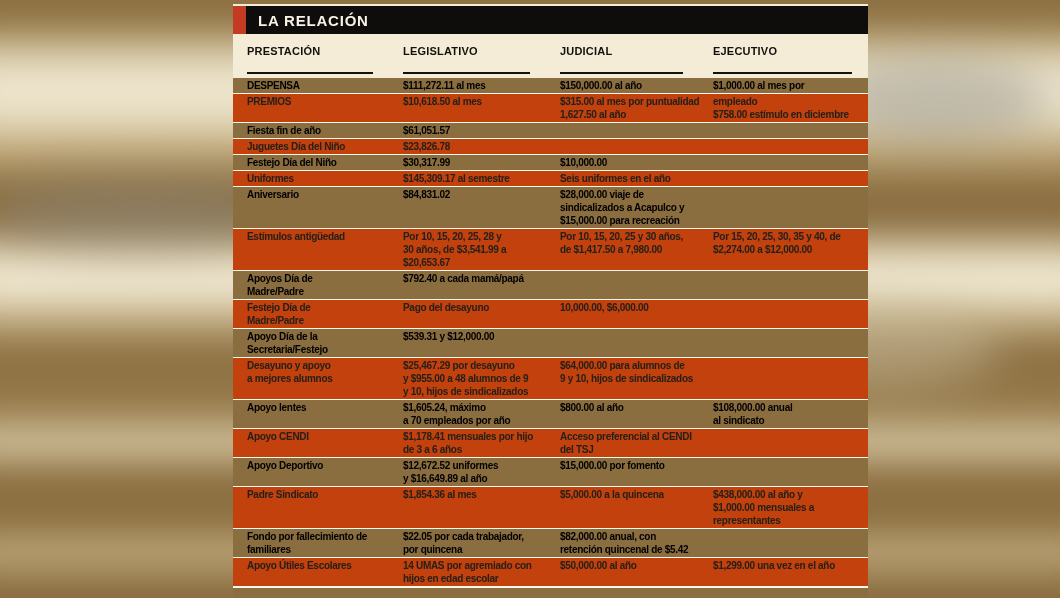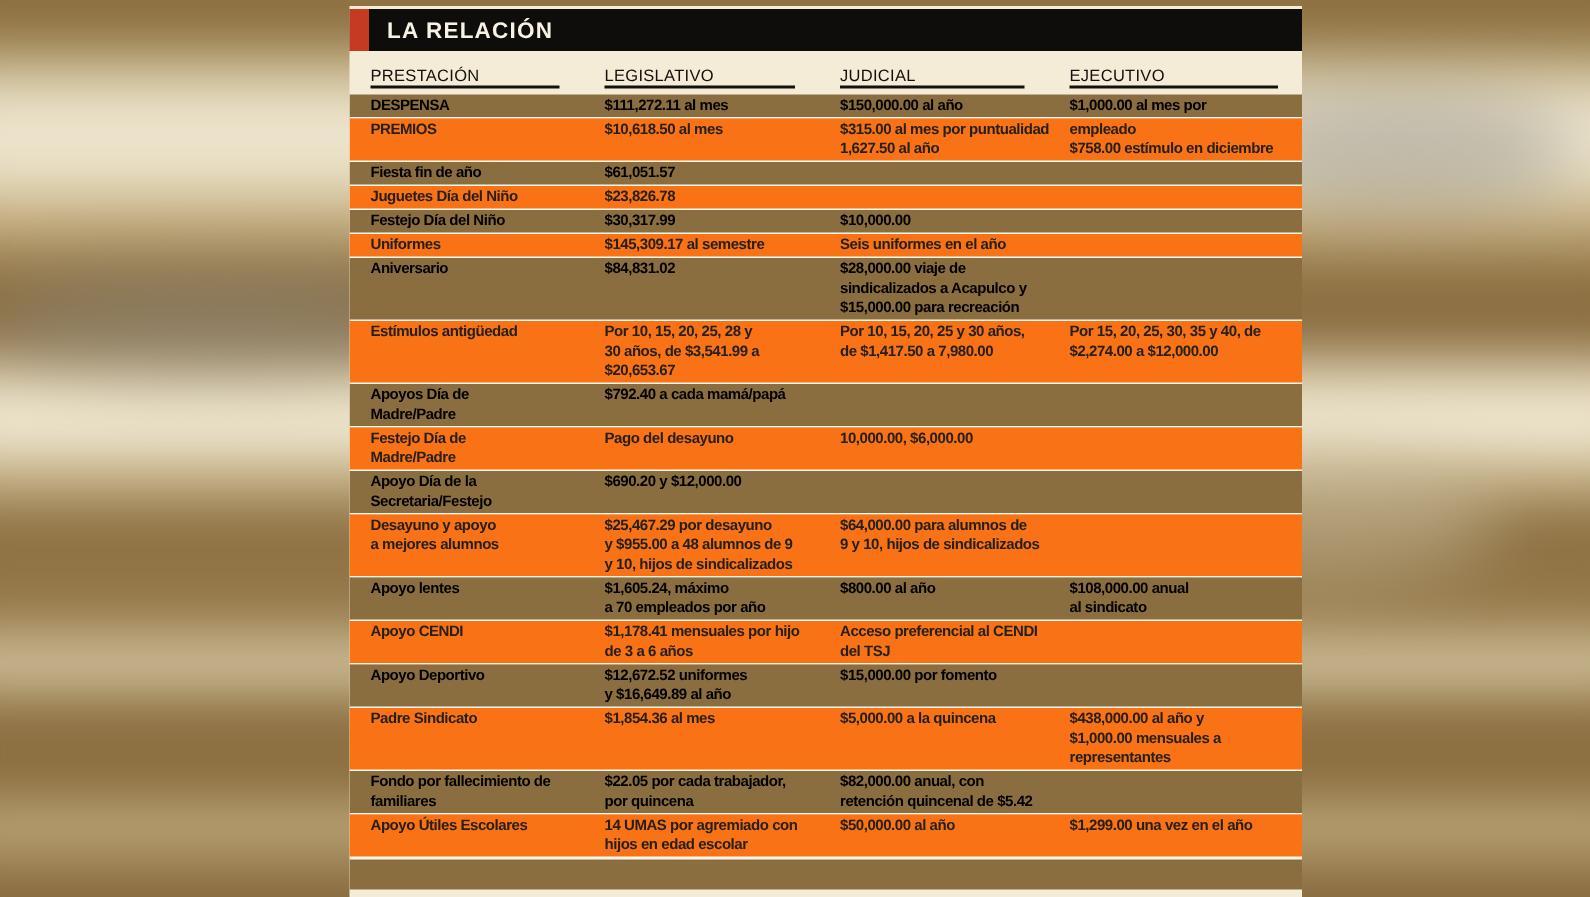--- a/index.html
+++ b/index.html
@@ -34,30 +34,30 @@
   .title{
     color:#f7f2e4;font-weight:bold;font-size:15px;letter-spacing:.8px;
     margin-left:12px;
   }
   .header-row{
     display:grid;grid-template-columns:156px 157px 153px 1fr;
     padding-top:11px;
   }
   .h-cell{padding-left:14px;min-width:0;}
   .h-inner{
-    border-bottom:2px solid #14100c;padding-bottom:0;margin-right:16px;
-    font-size:11px;font-weight:normal;color:#14100c;letter-spacing:.2px;
+    border-bottom:2px solid #14100c;padding-bottom:15px;margin-right:16px;
+    font-size:11px;font-weight:bold;color:#14100c;letter-spacing:.2px;
   }
   .table-body{margin-top:4px;}
   .row{
     display:grid;grid-template-columns:156px 157px 153px 1fr;
     border-bottom:1px solid #fdf8ec;
   }
   .row.dark{background:#8b6e40;color:#000000;}
-  .row.light{background:#f97316;color:#25201a;}
+  .row.light{background:#c2410c;color:#25201a;}
   .cell{
     padding:1px 6px 1px 14px;min-width:0;
     font-size:10px;line-height:13px;font-weight:bold;letter-spacing:-.3px;
     white-space:pre;overflow:visible;
   }
   .cutoff{height:20px;background:#8b6e40;border-top:1px solid #fdf8ec;}
 </style>
 </head>
 <body>
 
@@ -151,21 +151,21 @@
       <div class="row light">
         <div class="cell col0">Festejo Día de
 Madre/Padre</div>
         <div class="cell col1">Pago del desayuno</div>
         <div class="cell col2">10,000.00, $6,000.00</div>
         <div class="cell col3"></div>
       </div>
       <div class="row dark">
         <div class="cell col0">Apoyo Día de la
 Secretaria/Festejo</div>
-        <div class="cell col1">$690.20 y $12,000.00</div>
+        <div class="cell col1">$539.31 y $12,000.00</div>
         <div class="cell col2"></div>
         <div class="cell col3"></div>
       </div>
       <div class="row light">
         <div class="cell col0">Desayuno y apoyo
 a mejores alumnos</div>
         <div class="cell col1">$25,467.29 por desayuno
 y $955.00 a 48 alumnos de 9
 y 10, hijos de sindicalizados</div>
         <div class="cell col2">$64,000.00 para alumnos de

